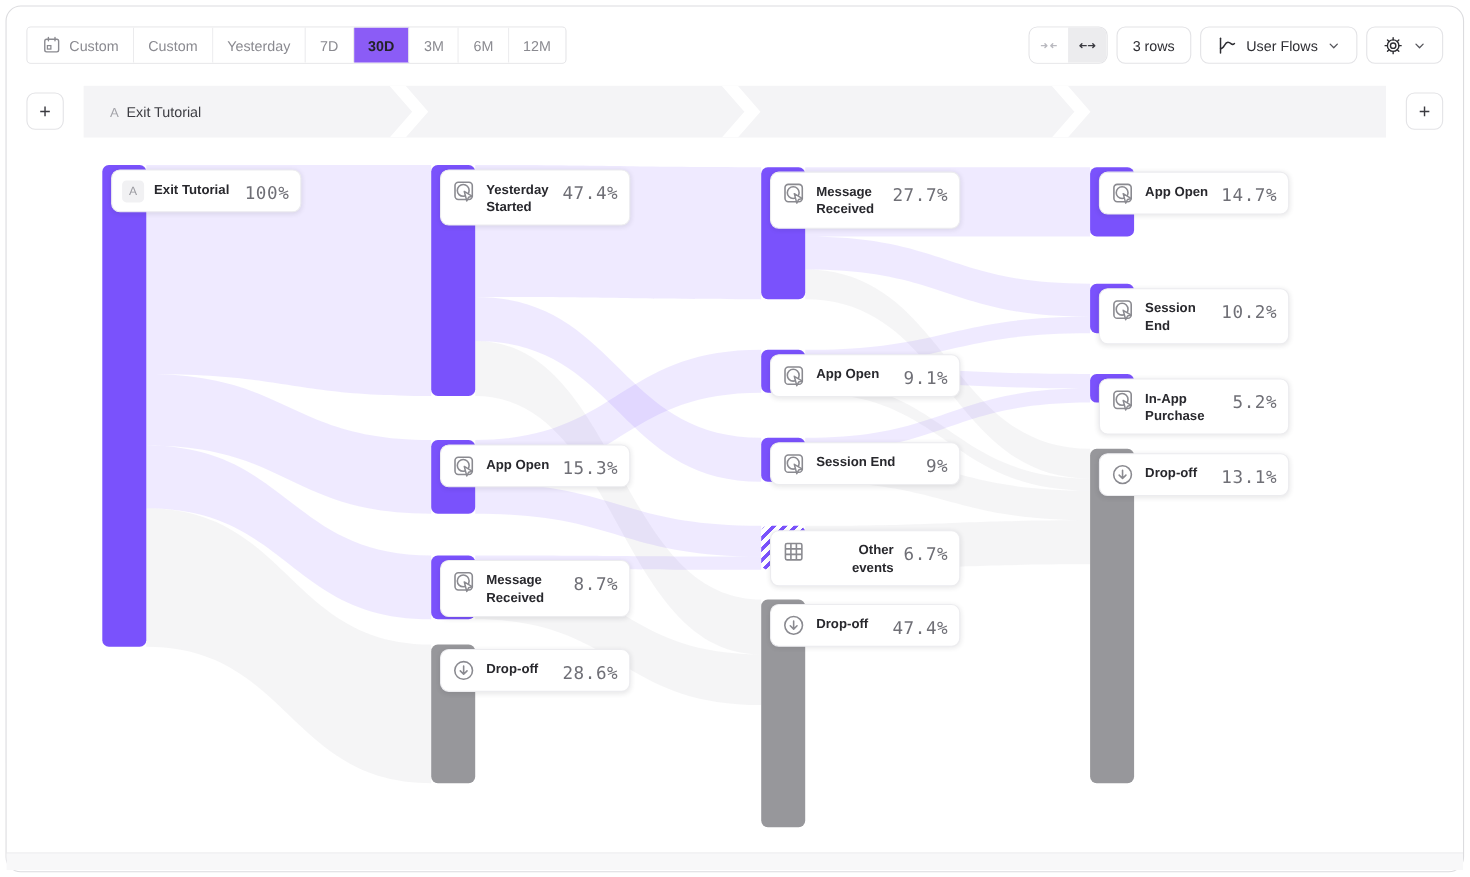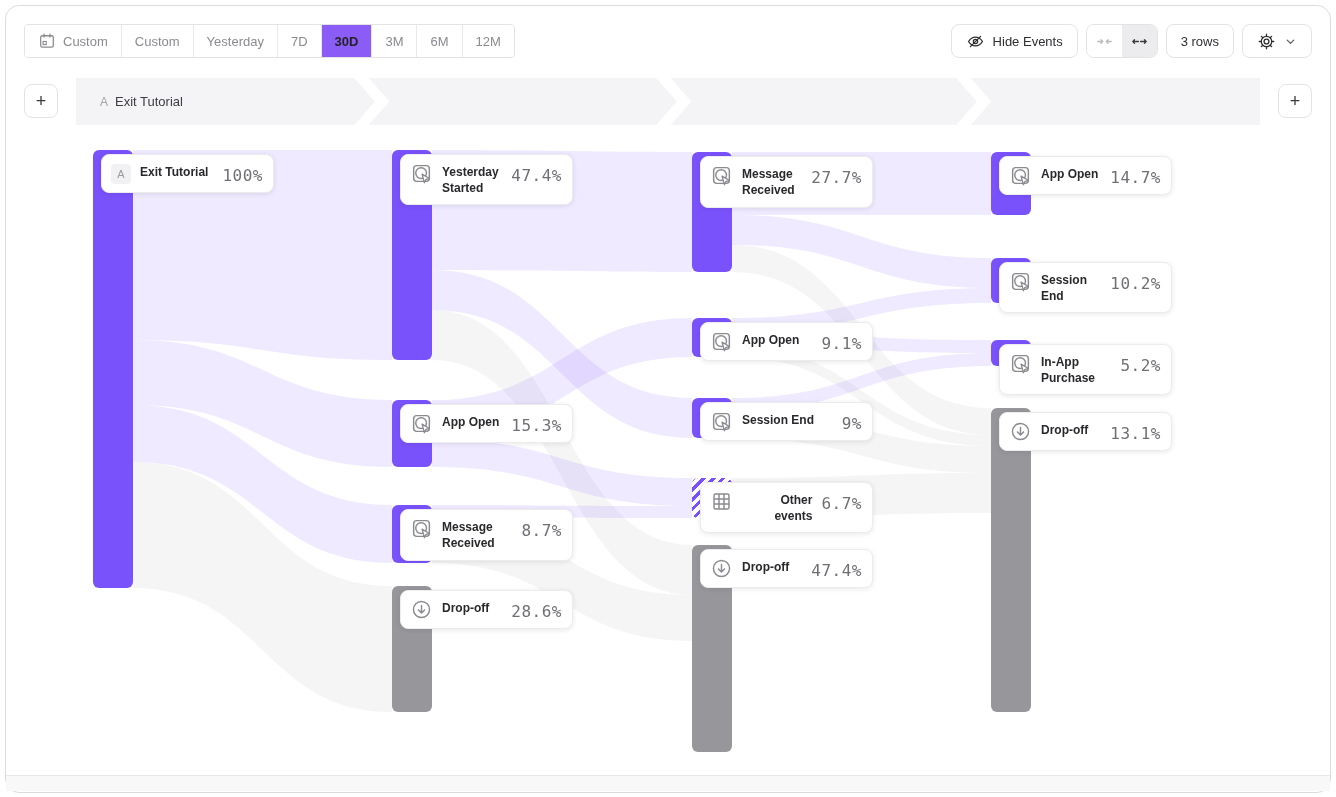--- a/index.html
+++ b/index.html
@@ -79,30 +79,20 @@
         </button>
         <button class="seg">
           <span>6M</span>
         </button>
         <button class="seg">
           <span>12M</span>
         </button>
       </div>
 
     <div class="right-tools">
-      <button class="tool-btn">
-        <span class="icon">
-          <svg width="19" height="19" viewBox="0 0 24 24" fill="none" stroke="#2e2e33" stroke-width="1.6" stroke-linecap="round">
-            <path d="M3.2 12s3.4-5.6 8.8-5.6S20.8 12 20.8 12s-3.4 5.6-8.8 5.6S3.2 12 3.2 12z"></path>
-            <circle cx="12" cy="12" r="2.7"></circle>
-            <path d="M5.5 18.5 L18.5 5.5"></path>
-          </svg>
-        </span>
-        <span>Hide Events</span>
-      </button>
 
       <div class="arrow-seg">
         <button class="aseg">
           <span class="icon">
             <svg width="17" height="17" viewBox="0 0 24 24" fill="none" stroke="#b9b9bf" stroke-width="1.8" stroke-linecap="round" stroke-linejoin="round">
               <path d="M2.5 12h7M7 9.5 9.5 12 7 14.5"></path>
                 <path d="M21.5 12h-7M17 9.5 14.5 12 17 14.5"></path>
             </svg>
           </span>
         </button>
@@ -113,20 +103,34 @@
                 <path d="M13.5 12h8M19 9.5 21.5 12 19 14.5"></path>
             </svg>
           </span>
         </button>
       </div>
 
       <button class="tool-btn">
         <span>3 rows</span>
       </button>
 
+      <button class="tool-btn">
+        <span class="icon">
+          <svg width="19" height="19" viewBox="0 0 24 24" fill="none" stroke="#2e2e33" stroke-width="1.7" stroke-linecap="round" stroke-linejoin="round">
+            <path d="M4.5 3.5v17"></path>
+            <path d="M4.5 15.5 C9 15.5 9 8 13 8 S17 13 20.5 9.5"></path>
+          </svg>
+        </span>
+        <span>User Flows</span>
+        <span class="icon">
+          <svg width="13" height="13" viewBox="0 0 24 24" fill="none" stroke="#55555b" stroke-width="2.2" stroke-linecap="round" stroke-linejoin="round">
+              <path d="M6 9.5 12 15.5 18 9.5"></path>
+            </svg>
+        </span>
+      </button>
 
       <button class="tool-btn">
         <span class="icon">
           <svg width="19" height="19" viewBox="0 0 24 24" fill="none" stroke="#2e2e33" stroke-width="1.6">
             <circle cx="12" cy="12" r="3.1"></circle>
             <path d="M12 2.8v2.6M12 18.6v2.6M2.8 12h2.6M18.6 12h2.6M5.5 5.5l1.8 1.8M16.7 16.7l1.8 1.8M18.5 5.5l-1.8 1.8M7.3 16.7l-1.8 1.8" stroke-linecap="round"></path>
             <circle cx="12" cy="12" r="6.6"></circle>
           </svg>
         </span>
         <span class="icon">

